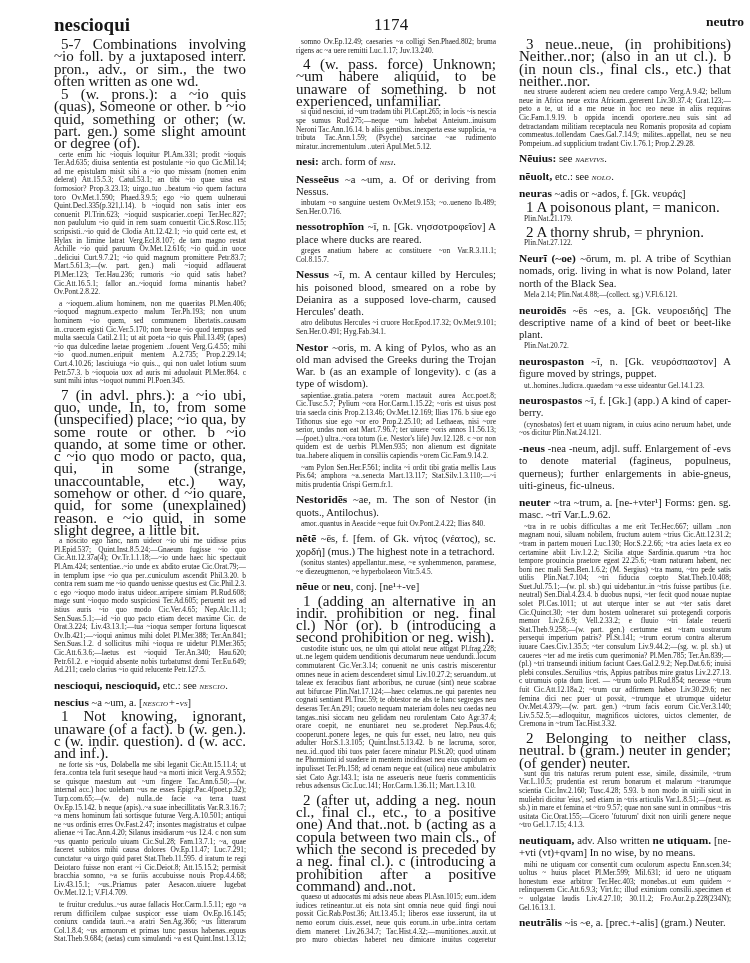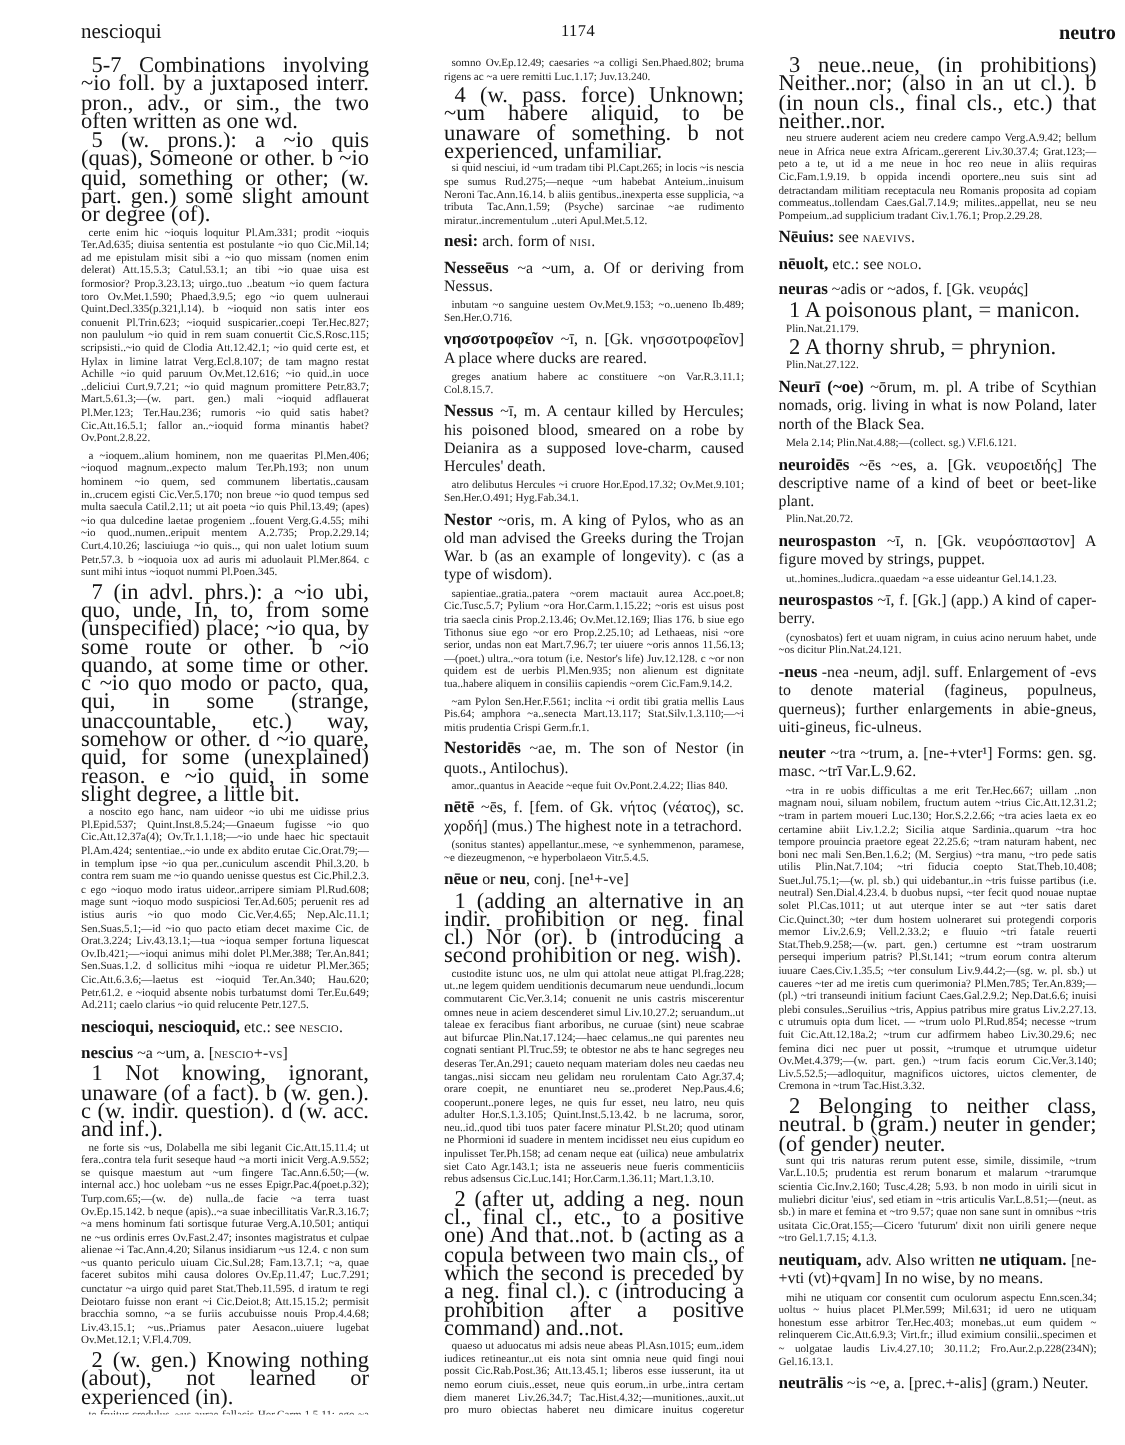--- a/index.html
+++ b/index.html
@@ -1,32 +1,32 @@
 <!DOCTYPE html>
 <html><head>
 <meta charset="utf-8">
 <style>
   html, body { margin: 0; padding: 0; background: #ffffff; }
   body { width: 750px; height: 963px; overflow: hidden; position: relative;
          font-family: "Liberation Serif", "DejaVu Serif", serif; color: #151515; }
   .page { position: absolute; left: 0; top: 0; width: 750px; height: 963px; }
   .running-head { position: absolute; top: 14px; left: 54px; right: 6px; height: 18px; }
-  .rh-left { position: absolute; left: 0; top: 0; font-weight: normal; font-size: 14px; }
-  .rh-center { position: absolute; left: 320px; top: 1px; font-size: 11px; letter-spacing: 0.3px; }
+  .rh-left { position: absolute; left: 0; top: 0; font-weight: bold; font-size: 19px; }
+  .rh-center { position: absolute; left: 320px; top: 1px; font-size: 17px; letter-spacing: 0.3px; }
   .rh-right { position: absolute; right: 0; top: 0; font-weight: bold; font-size: 13.5px; }
   .col { position: absolute; top: 38px; width: 192px; overflow: hidden; height: 905px; }
   .col-1 { left: 54px; }
   .col-2 { left: 296px; }
   .col-3 { left: 519px; width: 212px; }
   .col-2 { width: 200px; }
   .def { font-size: 15px; line-height: 12.3px; text-align: justify; text-indent: 7px; margin: 0 0 1px 0; }
   .cit { font-size: 7.4px; line-height: 8.6px; text-align: justify; text-indent: 5px; margin: 0 0 3px 0; color: #222; }
   .hw-line { font-size: 10.6px; line-height: 12.3px; text-align: justify; margin: 4px 0 1px 0; }
   .hw { font-weight: bold; font-size: 11.4px; }
-  .sc { font-variant: small-caps; letter-spacing: 0.2px; }
+  .sc { font-variant: small-caps; letter-spacing: 0.2px; font-style: italic; }
 </style>
 </head>
 <body>
 
 <div class="page">
   <div class="running-head">
     <span class="rh-left">nescioqui</span>
     <span class="rh-center">1174</span>
     <span class="rh-right">neutro</span>
   </div>
@@ -35,31 +35,30 @@
       <p class="def">5-7 Combinations involving ~io foll. by a juxtaposed interr. pron., adv., or sim., the two often written as one wd.</p>
       <p class="def">5 (w. prons.): a ~io quis (quas), Someone or other. b ~io quid, something or other; (w. part. gen.) some slight amount or degree (of).</p>
       <p class="cit">certe enim hic ~ioquis loquitur Pl.Am.331; prodit ~ioquis Ter.Ad.635; diuisa sententia est postulante ~io quo Cic.Mil.14; ad me epistulam misit sibi a ~io quo missam (nomen enim delerat) Att.15.5.3; Catul.53.1; an tibi ~io quae uisa est formosior? Prop.3.23.13; uirgo..tuo ..beatum ~io quem factura toro Ov.Met.1.590; Phaed.3.9.5; ego ~io quem uulneraui Quint.Decl.335(p.321,l.14). b ~ioquid non satis inter eos conuenit Pl.Trin.623; ~ioquid suspicarier..coepi Ter.Hec.827; non paululum ~io quid in rem suam conuertit Cic.S.Rosc.115; scripsisti..~io quid de Clodia Att.12.42.1; ~io quid certe est, et Hylax in limine latrat Verg.Ecl.8.107; de tam magno restat Achille ~io quid paruum Ov.Met.12.616; ~io quid..in uoce ..deliciui Curt.9.7.21; ~io quid magnum promittere Petr.83.7; Mart.5.61.3;—(w. part. gen.) mali ~ioquid adflauerat Pl.Mer.123; Ter.Hau.236; rumoris ~io quid satis habet? Cic.Att.16.5.1; fallor an..~ioquid forma minantis habet? Ov.Pont.2.8.22.</p>
       <p class="cit">a ~ioquem..alium hominem, non me quaeritas Pl.Men.406; ~ioquod magnum..expecto malum Ter.Ph.193; non unum hominem ~io quem, sed communem libertatis..causam in..crucem egisti Cic.Ver.5.170; non breue ~io quod tempus sed multa saecula Catil.2.11; ut ait poeta ~io quis Phil.13.49; (apes) ~io qua dulcedine laetae progeniem ..fouent Verg.G.4.55; mihi ~io quod..numen..eripuit mentem A.2.735; Prop.2.29.14; Curt.4.10.26; lasciuiuga ~io quis.., qui non ualet lotium suum Petr.57.3. b ~ioquoia uox ad auris mi aduolauit Pl.Mer.864. c sunt mihi intus ~ioquot nummi Pl.Poen.345.</p>
       <p class="def">7 (in advl. phrs.): a ~io ubi, quo, unde, In, to, from some (unspecified) place; ~io qua, by some route or other. b ~io quando, at some time or other. c ~io quo modo or pacto, qua, qui, in some (strange, unaccountable, etc.) way, somehow or other. d ~io quare, quid, for some (unexplained) reason. e ~io quid, in some slight degree, a little bit.</p>
       <p class="cit">a noscito ego hanc, nam uideor ~io ubi me uidisse prius Pl.Epid.537; Quint.Inst.8.5.24;—Gnaeum fugisse ~io quo Cic.Att.12.37a(4); Ov.Tr.1.1.18;—~io unde haec hic spectauit Pl.Am.424; sententiae..~io unde ex abdito erutae Cic.Orat.79;—in templum ipse ~io qua per..cuniculum ascendit Phil.3.20. b contra rem suam me ~io quando uenisse questus est Cic.Phil.2.3. c ego ~ioquo modo iratus uideor..arripere simiam Pl.Rud.608; mage sunt ~ioquo modo suspiciosi Ter.Ad.605; peruenit res ad istius auris ~io quo modo Cic.Ver.4.65; Nep.Alc.11.1; Sen.Suas.5.1;—id ~io quo pacto etiam decet maxime Cic. de Orat.3.224; Liv.43.13.1;—tua ~ioqua semper fortuna liquescat Ov.Ib.421;—~ioqui animus mihi dolet Pl.Mer.388; Ter.An.841; Sen.Suas.1.2. d sollicitus mihi ~ioqua re uidetur Pl.Mer.365; Cic.Att.6.3.6;—laetus est ~ioquid Ter.An.340; Hau.620; Petr.61.2. e ~ioquid absente nobis turbatumst domi Ter.Eu.649; Ad.211; caelo clarius ~io quid relucente Petr.127.5.</p>
       <p class="hw-line"><span class="hw">nescioqui, nescioquid,</span><span> etc.: see </span><span class="sc">nescio</span><span>.</span></p>
       <p class="hw-line"><span class="hw">nescius</span><span> ~a ~um, a. [</span><span class="sc">nescio+-vs</span><span>]</span></p>
       <p class="def">1 Not knowing, ignorant, unaware (of a fact). b (w. gen.). c (w. indir. question). d (w. acc. and inf.).</p>
       <p class="cit">ne forte sis ~us, Dolabella me sibi leganit Cic.Att.15.11.4; ut fera..contra tela furit seseque haud ~a morti inicit Verg.A.9.552; se quisque maestum aut ~um fingere Tac.Ann.6.50;—(w. internal acc.) hoc uolebam ~us ne esses Epigr.Pac.4(poet.p.32); Turp.com.65;—(w. de) nulla..de facie ~a terra tuast Ov.Ep.15.142. b neque (apis)..~a suae inbecillitatis Var.R.3.16.7; ~a mens hominum fati sortisque futurae Verg.A.10.501; antiqui ne ~us ordinis erres Ov.Fast.2.47; insontes magistratus et culpae alienae ~i Tac.Ann.4.20; Silanus insidiarum ~us 12.4. c non sum ~us quanto periculo uiuam Cic.Sul.28; Fam.13.7.1; ~a, quae faceret subitos mihi causa dolores Ov.Ep.11.47; Luc.7.291; cunctatur ~a uirgo quid paret Stat.Theb.11.595. d iratum te regi Deiotaro fuisse non erant ~i Cic.Deiot.8; Att.15.15.2; permisit bracchia somno, ~a se furiis accubuisse nouis Prop.4.4.68; Liv.43.15.1; ~us..Priamus pater Aesacon..uiuere lugebat Ov.Met.12.1; V.Fl.4.709.</p>
-      <p class="def">2 (w. gen.) Knowing nothing (about), not learned or experienced (in).</p>
       <p class="cit">te fruitur credulus..~us aurae fallacis Hor.Carm.1.5.11; ego ~a rerum difficilem culpae suspicor esse uiam Ov.Ep.16.145; coniunx candida tauri..~a aratri Sen.Ag.366; ~us litterarum Col.1.8.4; ~us armorum et primas tunc passus habenas..equus Stat.Theb.9.684; (aetas) cum simulandi ~a est Quint.Inst.1.3.12; militiae ~i oppidani Tac.Ann.3.46; Augustus, linguae Latinae non ~us Gel.10.24.2;—(poet.) sancta..anima atque istius ~a culpae (i.e. free from) Verg.A.12.648; Virtus repulsae ~a Hor.Carm.3.2.17; custos ~us somni Sen.Ag.856; ~a falcis silua Stat.Silv.5.2.69.</p>
     </div>
   <div class="col col-2">
       <p class="cit">somno Ov.Ep.12.49; caesaries ~a colligi Sen.Phaed.802; bruma rigens ac ~a uere remitti Luc.1.17; Juv.13.240.</p>
       <p class="def">4 (w. pass. force) Unknown; ~um habere aliquid, to be unaware of something. b not experienced, unfamiliar.</p>
       <p class="cit">si quid nesciui, id ~um tradam tibi Pl.Capt.265; in locis ~is nescia spe sumus Rud.275;—neque ~um habebat Anteium..inuisum Neroni Tac.Ann.16.14. b aliis gentibus..inexperta esse supplicia, ~a tributa Tac.Ann.1.59; (Psyche) sarcinae ~ae rudimento miratur..incrementulum ..uteri Apul.Met.5.12.</p>
       <p class="hw-line"><span class="hw">nesi:</span><span> arch. form of </span><span class="sc">nisi</span><span>.</span></p>
       <p class="hw-line"><span class="hw">Nesseēus</span><span> ~a ~um, a. Of or deriving from Nessus.</span></p>
       <p class="cit">inbutam ~o sanguine uestem Ov.Met.9.153; ~o..ueneno Ib.489; Sen.Her.O.716.</p>
-      <p class="hw-line"><span class="hw">νησσοτροφεῖον</span><span> ~ī, n. [Gk. νησσοτροφεῖον] A place where ducks are reared.</span></p>
+      <p class="hw-line"><span class="hw">nessotrophīon</span><span> ~ī, n. [Gk. νησσοτροφεῖον] A place where ducks are reared.</span></p>
       <p class="cit">greges anatium habere ac constituere ~on Var.R.3.11.1; Col.8.15.7.</p>
       <p class="hw-line"><span class="hw">Nessus</span><span> ~ī, m. A centaur killed by Hercules; his poisoned blood, smeared on a robe by Deianira as a supposed love-charm, caused Hercules' death.</span></p>
       <p class="cit">atro delibutus Hercules ~i cruore Hor.Epod.17.32; Ov.Met.9.101; Sen.Her.O.491; Hyg.Fab.34.1.</p>
       <p class="hw-line"><span class="hw">Nestor</span><span> ~oris, m. A king of Pylos, who as an old man advised the Greeks during the Trojan War. b (as an example of longevity). c (as a type of wisdom).</span></p>
       <p class="cit">sapientiae..gratia..patera ~orem mactauit aurea Acc.poet.8; Cic.Tusc.5.7; Pylium ~ora Hor.Carm.1.15.22; ~oris est uisus post tria saecla cinis Prop.2.13.46; Ov.Met.12.169; Ilias 176. b siue ego Tithonus siue ego ~or ero Prop.2.25.10; ad Lethaeas, nisi ~ore serior, undas non eat Mart.7.96.7; ter uiuere ~oris annos 11.56.13;—(poet.) ultra..~ora totum (i.e. Nestor's life) Juv.12.128. c ~or non quidem est de uerbis Pl.Men.935; non alienum est dignitate tua..habere aliquem in consiliis capiendis ~orem Cic.Fam.9.14.2.</p>
       <p class="cit">~am Pylon Sen.Her.F.561; inclita ~i ordit tibi gratia mellis Laus Pis.64; amphora ~a..senecta Mart.13.117; Stat.Silv.1.3.110;—~i mitis prudentia Crispi Germ.fr.1.</p>
       <p class="hw-line"><span class="hw">Nestoridēs</span><span> ~ae, m. The son of Nestor (in quots., Antilochus).</span></p>
       <p class="cit">amor..quantus in Aeacide ~eque fuit Ov.Pont.2.4.22; Ilias 840.</p>
       <p class="hw-line"><span class="hw">nētē</span><span> ~ēs, f. [fem. of Gk. νήτος (νέατος), sc. χορδή] (mus.) The highest note in a tetrachord.</span></p>
       <p class="cit">(sonitus stantes) appellantur..mese, ~e synhemmenon, paramese, ~e diezeugmenon, ~e hyperbolaeon Vitr.5.4.5.</p>

